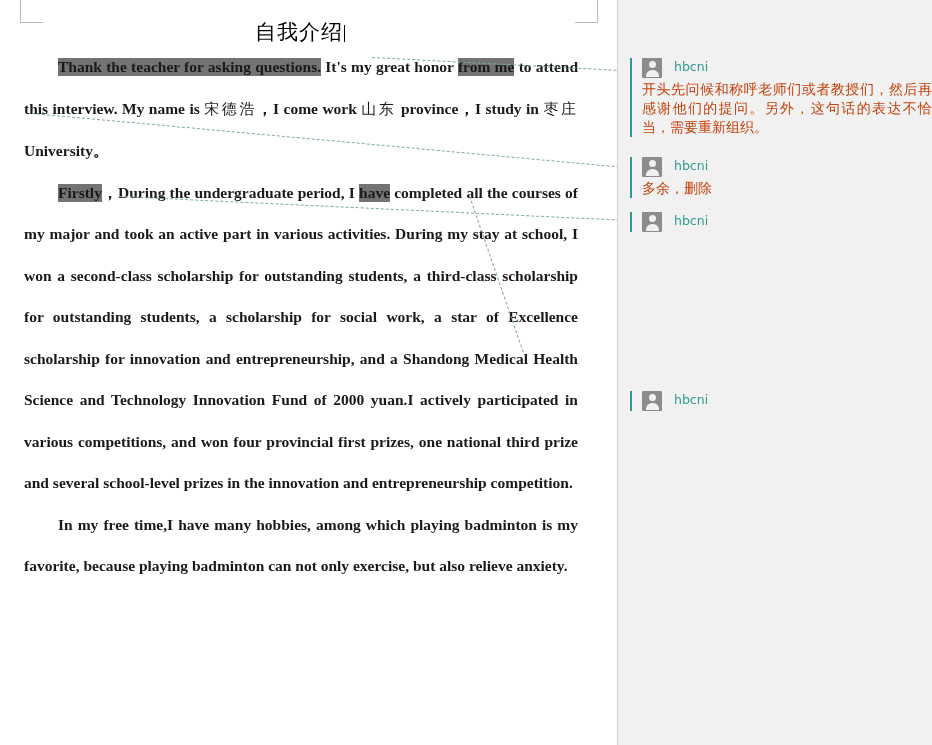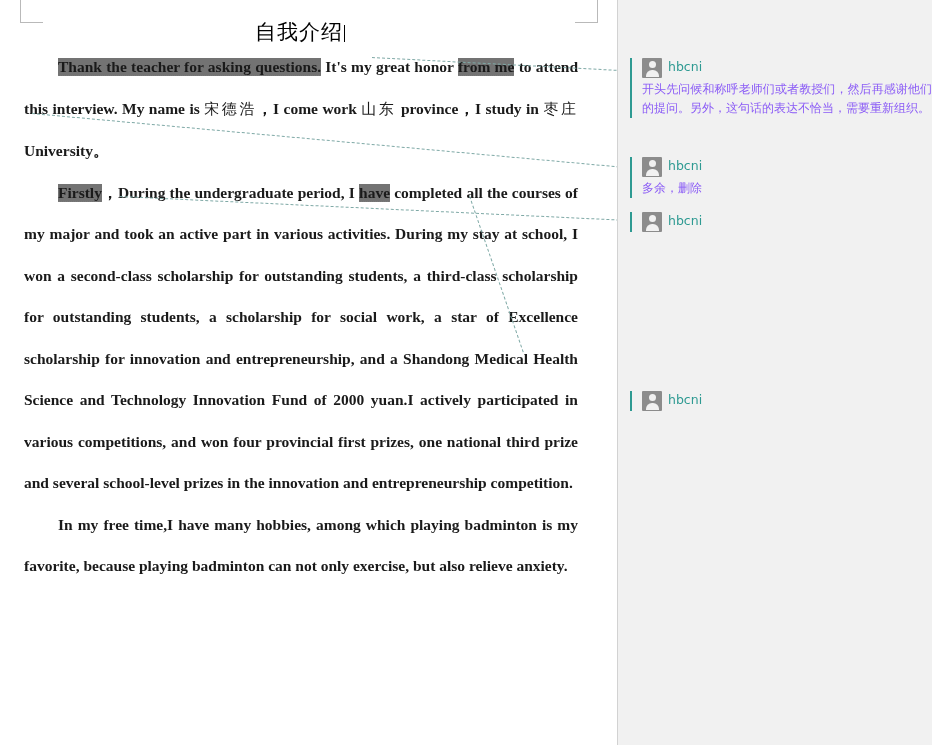--- a/index.html
+++ b/index.html
@@ -108,21 +108,21 @@
   .comment {
     position: absolute;
     left: 12px;
     width: 290px;
     padding-left: 10px;
     border-left: 2px solid #2e9a92;
   }
   .comment .head {
     display: flex;
     align-items: flex-start;
-    gap: 6px;
+    gap: 12px;
   }
   .avatar {
     width: 20px; height: 20px;
     background: #8c8c8c;
     flex: 0 0 20px;
     position: relative;
     border-radius: 1px;
   }
   .avatar::before {
     content: "";
@@ -142,23 +142,23 @@
   }
   .author {
     font-family: "DejaVu Sans", sans-serif;
     font-size: 12.5px;
     color: #2e9a92;
     line-height: 16px;
     padding-top: 1px;
   }
   .ctext {
     font-family: "DejaVu Sans", sans-serif;
-    font-size: 12px;
+    font-size: 14px;
     line-height: 19px;
-    color: #8b5cf6;
+    color: #c2410c;
     margin-top: 2px;
     margin-left: 0px;
     text-align: justify;
   }
 
   
 </style>
 </head>
 <body>
 

